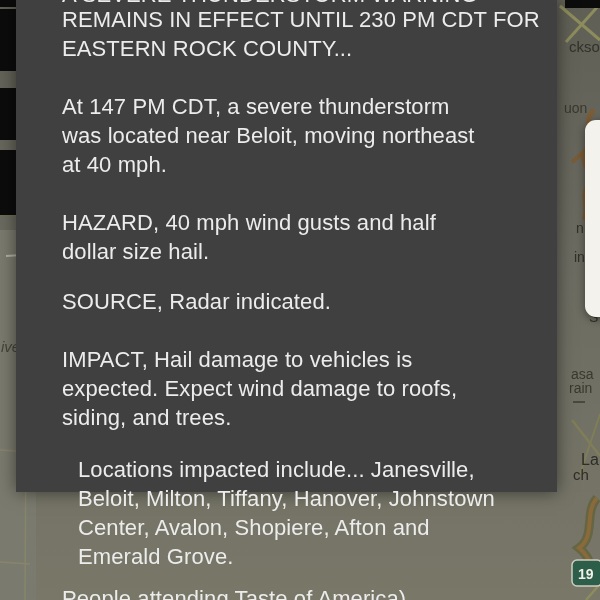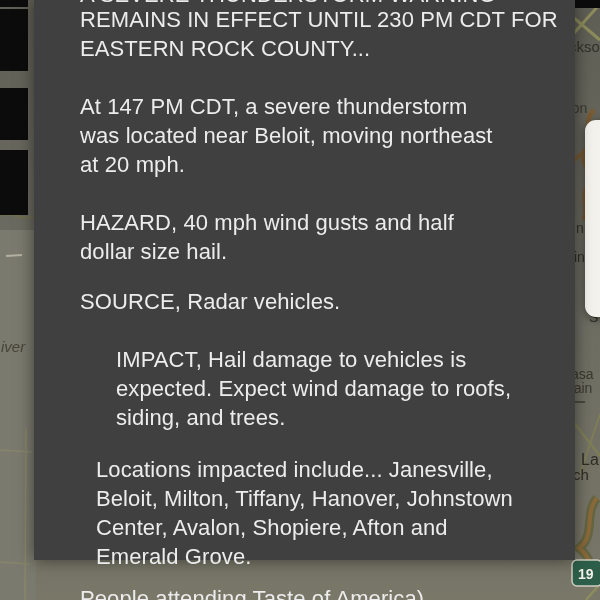--- a/index.html
+++ b/index.html
@@ -18,35 +18,35 @@
   .bb-d{left:0;top:150px;width:28px;height:65px;}
   .bb-top-right{left:565px;top:0;width:35px;height:8px;}
   
   .white-card{
     position:absolute;left:585px;top:120px;width:24px;height:197px;
     background:#f4f2ec;border-radius:11px 0 0 11px;
     box-shadow:0 2px 8px rgba(0,0,0,.45);
   }
   
   .alert-panel{
-    position:absolute;left:34px;top:0;width:541px;height:560px;
+    position:absolute;left:16px;top:0;width:541px;height:492px;
     background:#404040;
     box-shadow:0 0 16px rgba(0,0,0,.5);
   }
   .para{
     position:absolute;left:46px;width:482px;
     color:#ececec;font-size:22px;line-height:29px;
     white-space:pre-line;letter-spacing:.1px;
   }
   .p-top{top:-20px;}
   .p1{top:5px;}
   .p2{top:92px;}
   .p3{top:208px;}
   .p4{top:287px;}
-  .p5{top:345px;margin-left:36px;}
+  .p5{top:345px;}
   .p6{top:455px;margin-left:16px;}
   .p-bottom{top:584px;}
   .map-label{font-family:"Liberation Sans",sans-serif;}
 </style>
 </head>
 <body>
 
 <div class="screen">
 
   <svg class="map" viewBox="0 0 600 600" xmlns="http://www.w3.org/2000/svg">
@@ -106,24 +106,24 @@
   <div class="blackbox bb-top-right"></div>
 
   <div class="white-card"></div>
 
   <div class="alert-panel">
     <div class="para p-top">A SEVERE THUNDERSTORM WARNING</div>
     <div class="para p1">REMAINS IN EFFECT UNTIL 230 PM CDT FOR
 EASTERN ROCK COUNTY...</div>
     <div class="para p2">At 147 PM CDT, a severe thunderstorm
 was located near Beloit, moving northeast
-at 20 mph.</div>
+at 40 mph.</div>
     <div class="para p3">HAZARD, 40 mph wind gusts and half
 dollar size hail.</div>
-    <div class="para p4">SOURCE, Radar vehicles.</div>
+    <div class="para p4">SOURCE, Radar indicated.</div>
     <div class="para p5">IMPACT, Hail damage to vehicles is
 expected. Expect wind damage to roofs,
 siding, and trees.</div>
     <div class="para p6">Locations impacted include... Janesville,
 Beloit, Milton, Tiffany, Hanover, Johnstown
 Center, Avalon, Shopiere, Afton and
 Emerald Grove.</div>
     <div class="para p-bottom">People attending Taste of America)...</div>
   </div>
 

